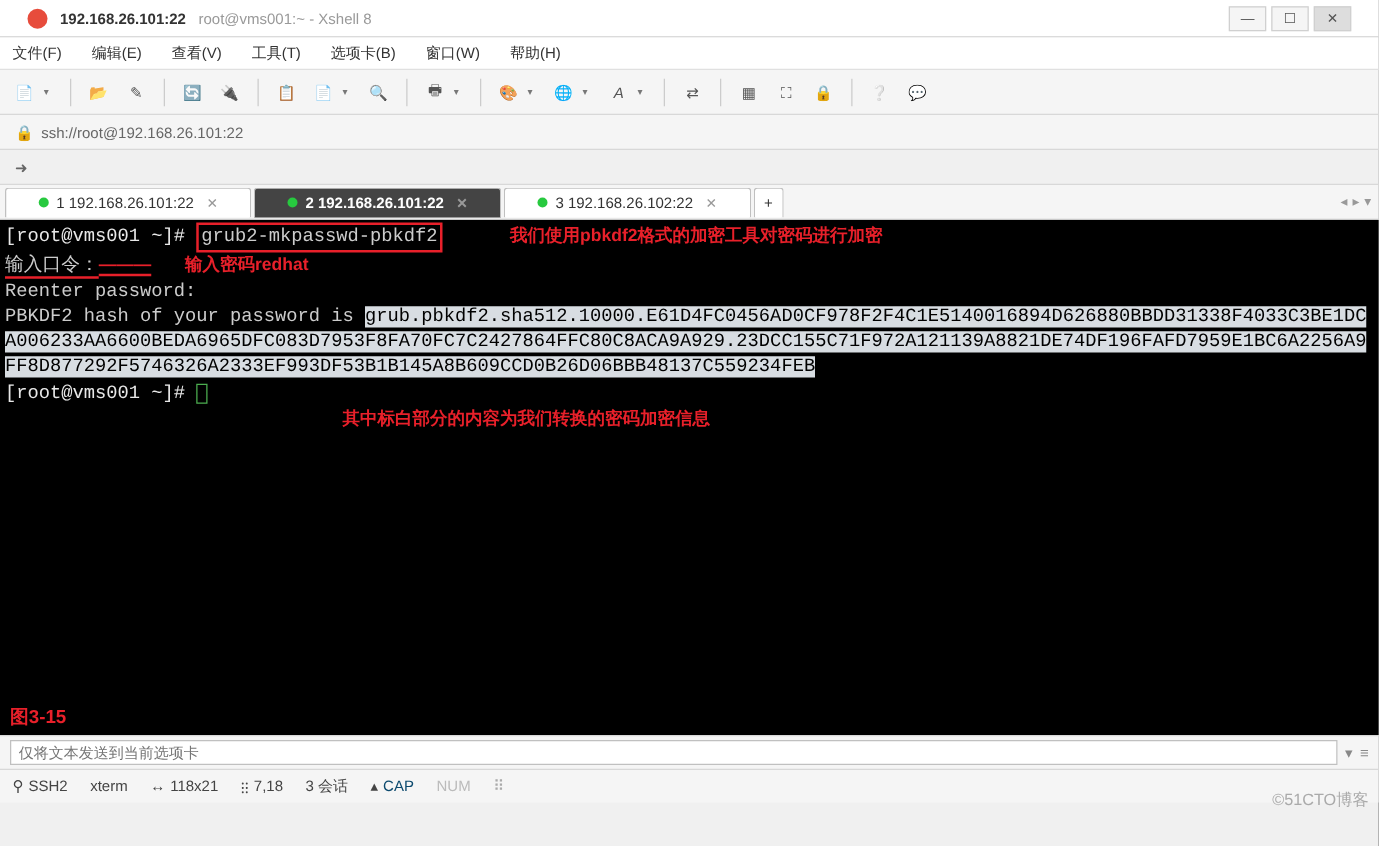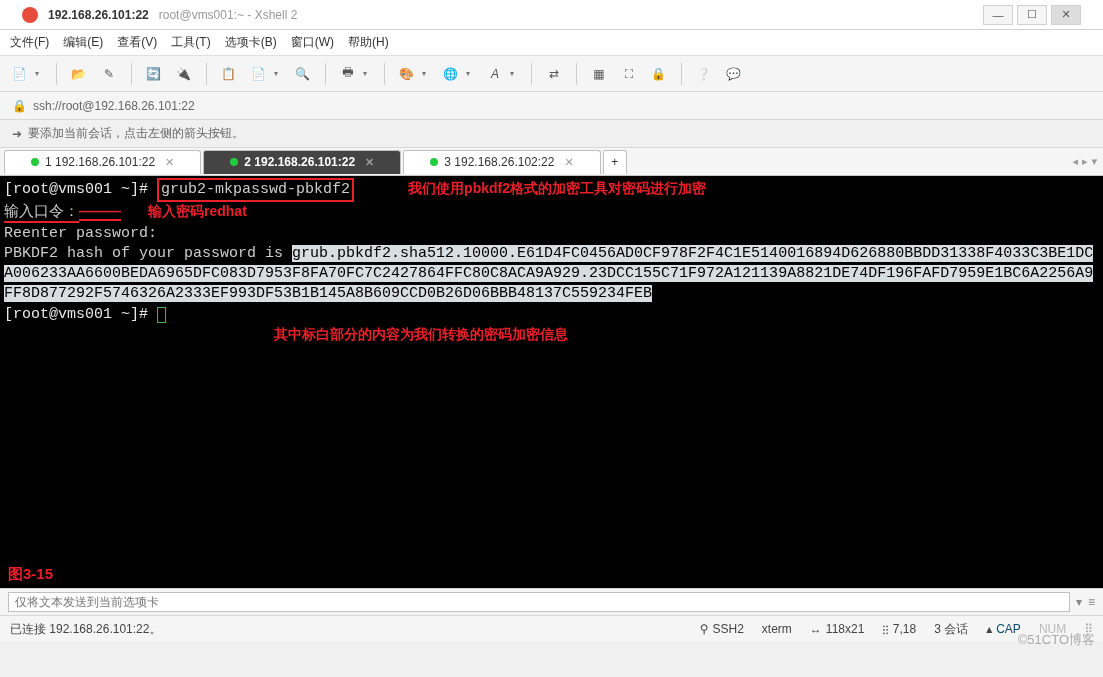--- a/index.html
+++ b/index.html
@@ -27,21 +27,21 @@
 .titlebar .title-main { font-weight: bold; color: #333; }
 .titlebar .title-sub { color: #999; margin-left: 10px; }
 .titlebar .win-controls { margin-left: auto; display: flex; gap: 4px; }
 .titlebar .win-btn {
   width: 30px; height: 20px; display: flex; align-items: center; justify-content: center;
   background: #f5f5f5; border: 1px solid #d0d0d0; color: #555; font-size: 11px;
 }
 .titlebar .win-btn.close-b { background: #ddd; }
 .menubar {
   height: 26px; background: #fff; border-bottom: 1px solid #e0e0e0;
-  display: flex; align-items: center; padding: 0 10px; gap: 14px;
+  display: flex; align-items: center; padding: 0 10px; gap: 24px;
 }
 .menubar span { color: #333; cursor: default; }
 .toolbar {
   height: 36px; background: #f5f5f5; border-bottom: 1px solid #d8d8d8;
   display: flex; align-items: center; padding: 0 8px; gap: 6px;
 }
 .tool-btn {
   width: 24px; height: 24px; display: flex; align-items: center; justify-content: center;
   color: #555; border-radius: 2px; position: relative;
 }
@@ -97,21 +97,21 @@
 .statusbar .left { flex: 1; }
 .statusbar .item { display: flex; align-items: center; gap: 4px; }
 .watermark { position: absolute; right: 8px; bottom: 28px; color: #aaa; font-size: 13px; }
 </style>
 </head>
 <body>
 
 <div class="titlebar">
   <div class="app-icon"></div>
   <span class="title-main">192.168.26.101:22</span>
-  <span class="title-sub">root@vms001:~ - Xshell 2</span>
+  <span class="title-sub">root@vms001:~ - Xshell 8</span>
   <div class="win-controls">
     <div class="win-btn">—</div>
     <div class="win-btn">☐</div>
     <div class="win-btn close-b">✕</div>
   </div>
 </div>
 
 <div class="menubar">
   <span>文件(F)</span>
   <span>编辑(E)</span>
@@ -159,21 +159,20 @@
   <div class="tool-btn">💬</div>
 </div>
 
 <div class="addressbar">
   <span>🔒</span>
   <span>ssh://root@192.168.26.101:22</span>
 </div>
 
 <div class="hintbar">
   <span>➜</span>
-  <span>要添加当前会话，点击左侧的箭头按钮。</span>
 </div>
 
 <div class="tabrow">
   <div class="tab">
     <span class="dot"></span>
     <span>1 192.168.26.101:22</span>
     <span class="x">✕</span>
   </div>
   <div class="tab active">
     <span class="dot"></span>
@@ -201,21 +200,20 @@
                               <span class="red-ann">其中标白部分的内容为我们转换的密码加密信息</span>
 <span class="fig-label">图3-15</span></div>
 
 <div class="inputbar">
   <input type="text" placeholder="仅将文本发送到当前选项卡" style="">
   <span style="color:#888">▾</span>
   <span style="color:#888">≡</span>
 </div>
 
 <div class="statusbar">
-  <div class="left item">已连接 192.168.26.101:22。</div>
   <div class="item">
       <span>⚲</span>
       <span>SSH2</span>
     </div>
   <div class="item">xterm</div>
   <div class="item">
       <span>↔</span>
       <span>118x21</span>
     </div>
   <div class="item">

